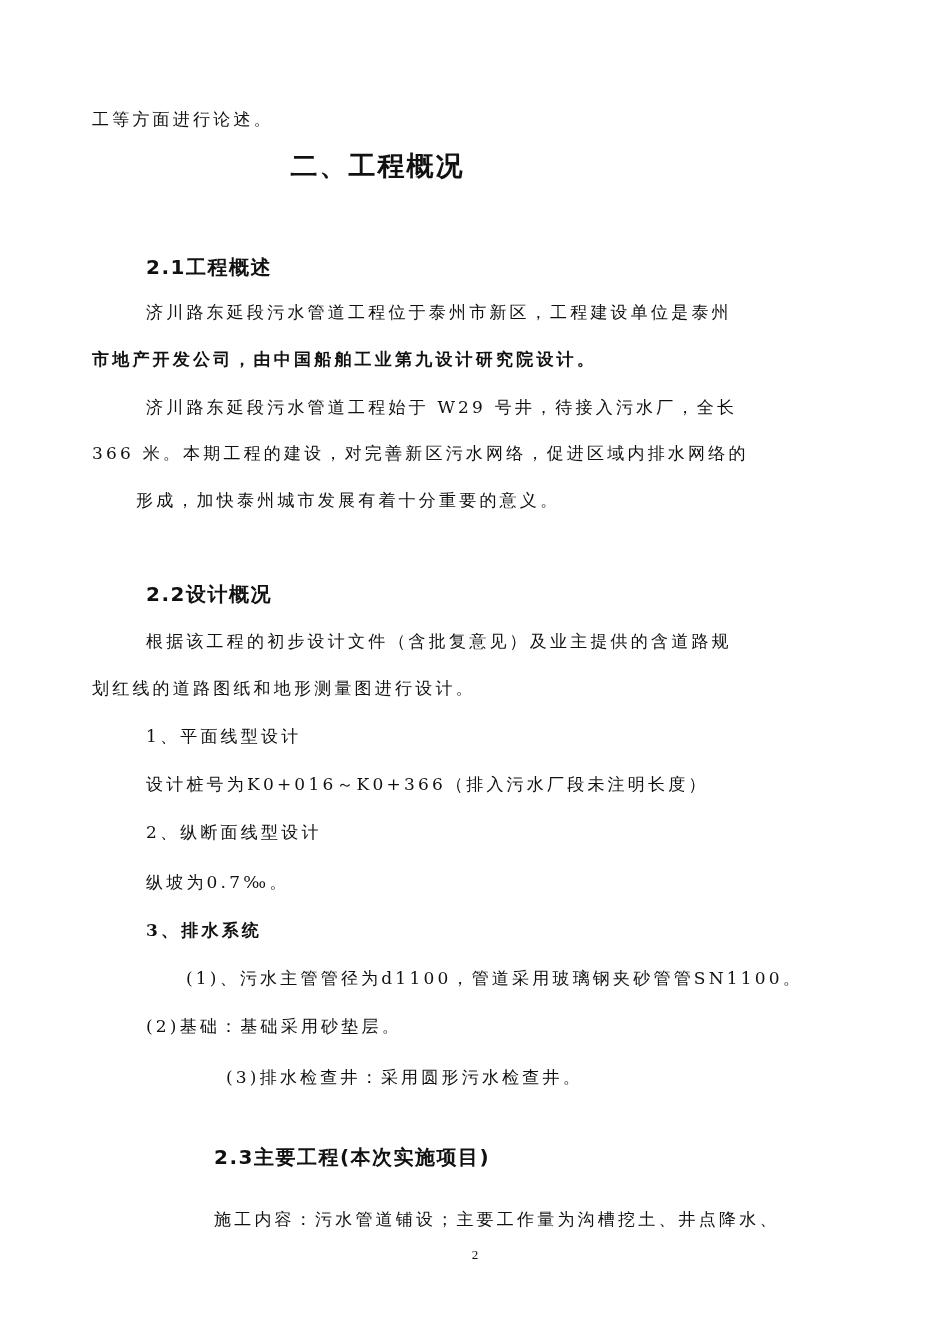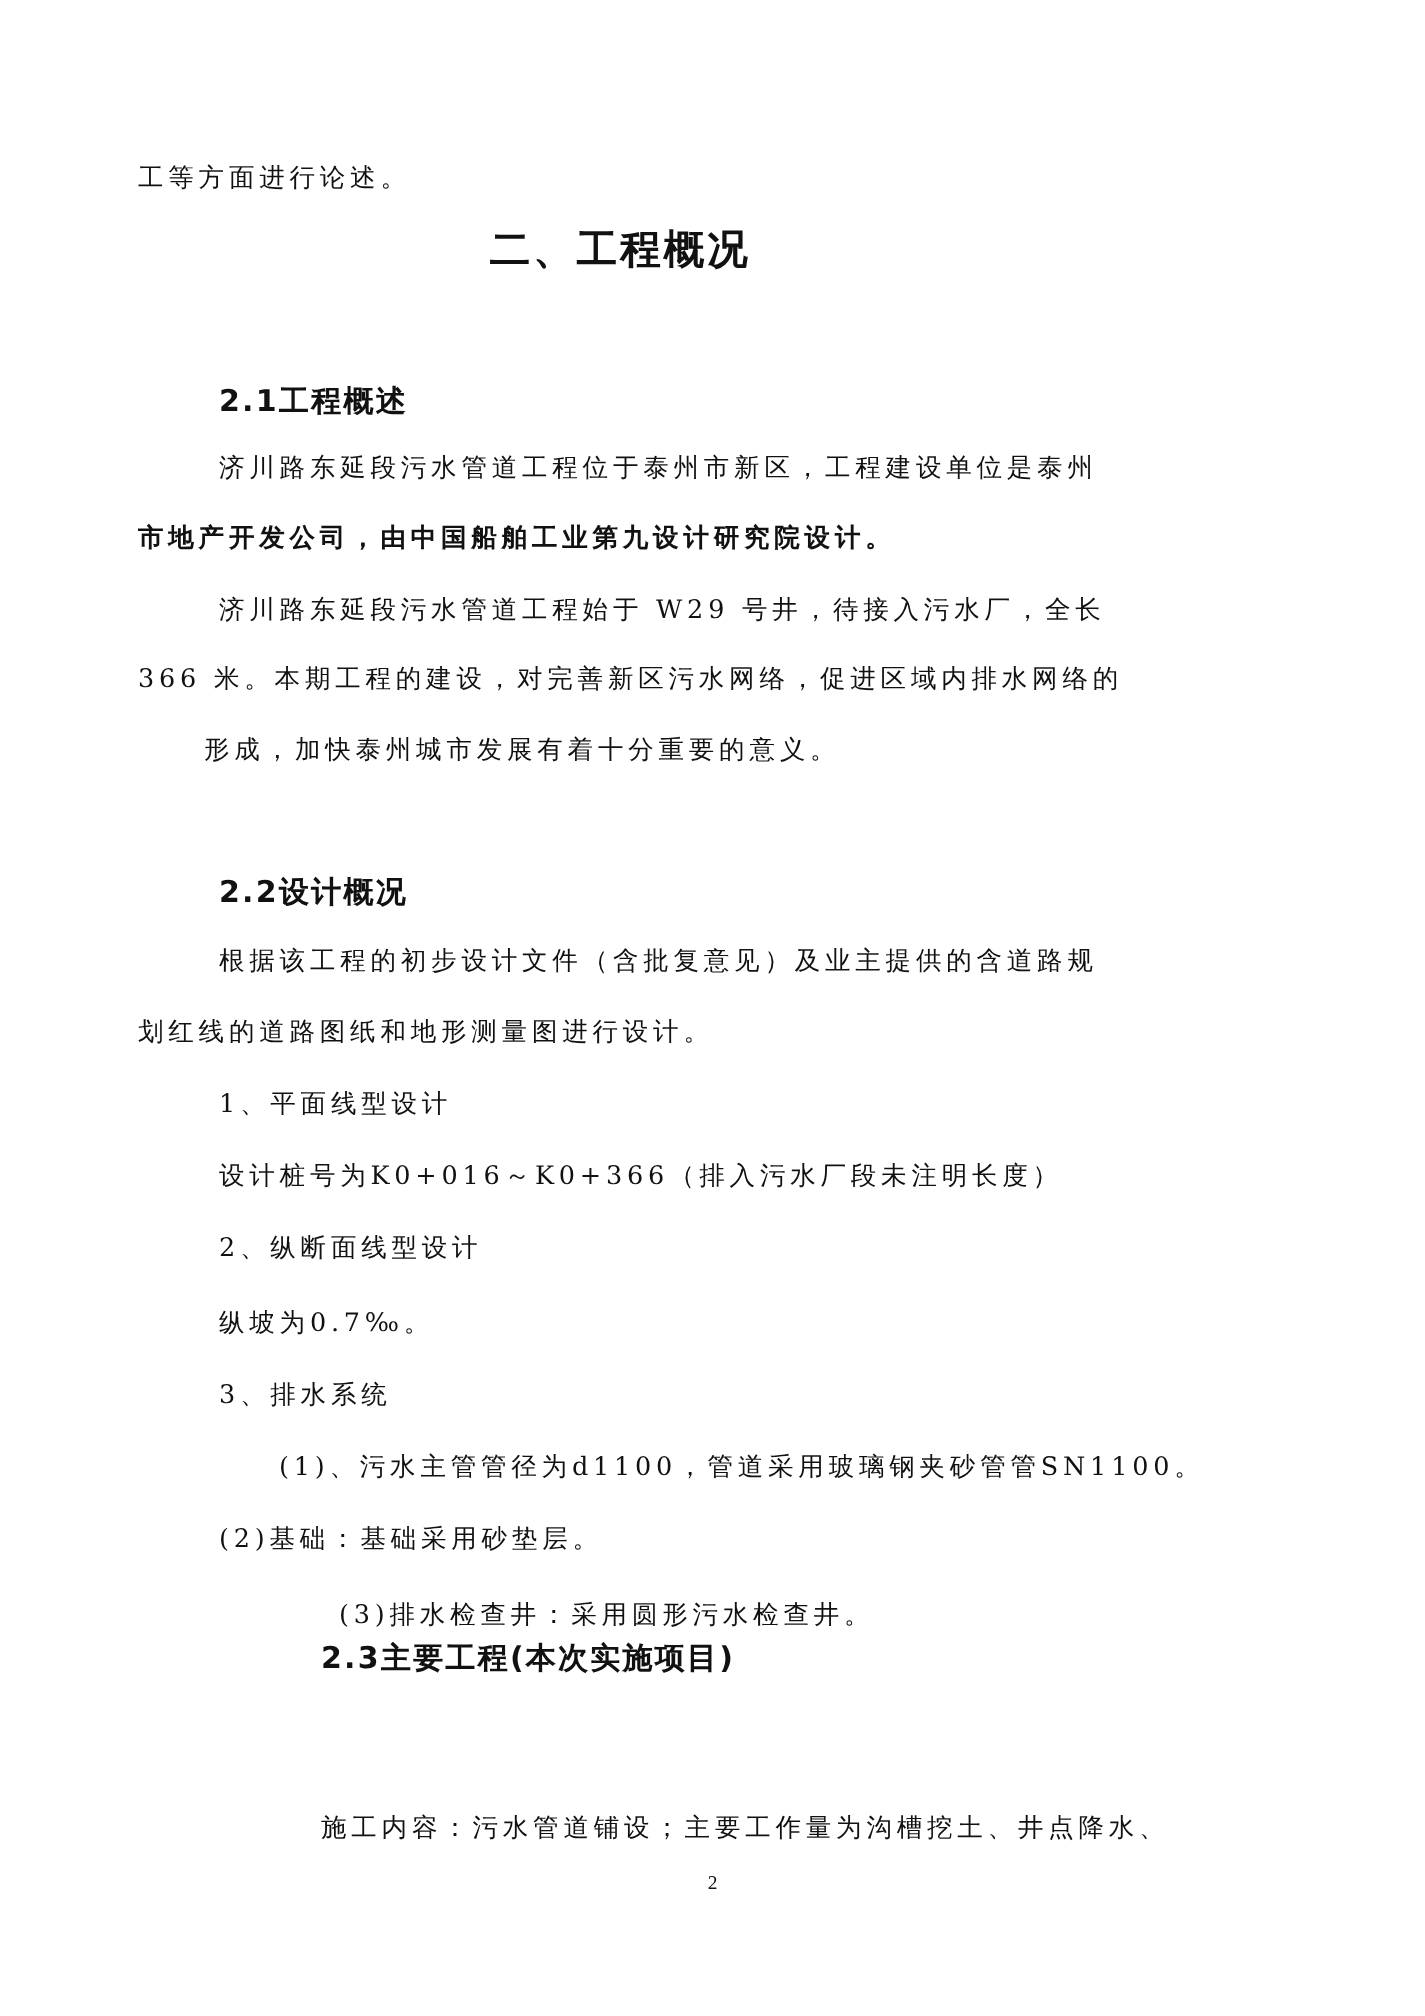--- a/index.html
+++ b/index.html
@@ -1,20 +1,20 @@
 <!DOCTYPE html>
 <html><head>
   <meta charset="utf-8">
   <style>
     html, body { margin: 0; padding: 0; background: #ffffff; }
     body { width: 950px; height: 1344px; position: relative; overflow: hidden;
            font-family: "DejaVu Serif", "Liberation Serif", serif; color: #111; }
     .line { position: absolute; font-size: 17px; letter-spacing: 3.2px; white-space: nowrap; line-height: 28px; }
     .h1 { position: absolute; left: 0; width: 755px; text-align: center; top: 148px;
-          font-size: 27px; font-weight: bold; letter-spacing: 2px; font-family: "DejaVu Sans", "Liberation Sans", sans-serif; padding-left: 36px; }
+          font-size: 27px; font-weight: bold; letter-spacing: 2px; font-family: "DejaVu Sans", "Liberation Sans", sans-serif; }
     .h2 { position: absolute; font-size: 20px; font-weight: bold; letter-spacing: 1.5px; white-space: nowrap;
           font-family: "DejaVu Sans", "Liberation Sans", sans-serif; }
     .pagenum { position: absolute; left: 0; width: 950px; text-align: center; top: 1247px; font-size: 13px;
                font-family: "Liberation Serif", serif; }
   </style>
 </head>
 <body>
 
 <div>
   <div class="line" style="left:92px; top:105px;">工等方面进行论述。</div>
@@ -28,22 +28,22 @@
   <div class="line" style="left:92px; top:439px;">366 米。本期工程的建设，对完善新区污水网络，促进区域内排水网络的</div>
   <div class="line" style="left:92px; top:486px;margin-left:44px;">形成，加快泰州城市发展有着十分重要的意义。</div>
 
   <div class="h2" style="left:146px; top:581px;">2.2设计概况</div>
   <div class="line" style="left:146px; top:627px;">根据该工程的初步设计文件（含批复意见）及业主提供的含道路规</div>
   <div class="line" style="left:92px; top:674px;">划红线的道路图纸和地形测量图进行设计。</div>
   <div class="line" style="left:146px; top:722px;">1、平面线型设计</div>
   <div class="line" style="left:146px; top:770px;">设计桩号为K0+016～K0+366（排入污水厂段未注明长度）</div>
   <div class="line" style="left:146px; top:818px;">2、纵断面线型设计</div>
   <div class="line" style="left:146px; top:868px;">纵坡为0.7‰。</div>
-  <div class="line" style="left:146px; top:916px;">3、排水系统</div>
+  <div class="line" style="left:146px; top:916px;font-weight:bold;">3、排水系统</div>
   <div class="line" style="left:146px; top:964px;margin-left:40px;">(1)、污水主管管径为d1100，管道采用玻璃钢夹砂管管SN1100。</div>
   <div class="line" style="left:146px; top:1012px;">(2)基础：基础采用砂垫层。</div>
   <div class="line" style="left:214px; top:1063px;margin-left:12px;">(3)排水检查井：采用圆形污水检查井。</div>
 
-  <div class="h2" style="left:214px; top:1092px;">2.3主要工程(本次实施项目)</div>
+  <div class="h2" style="left:214px; top:1144px;">2.3主要工程(本次实施项目)</div>
   <div class="line" style="left:214px; top:1205px;">施工内容：污水管道铺设；主要工作量为沟槽挖土、井点降水、</div>
 
   <div class="pagenum">2</div>
 </div>
 
 </body></html>

